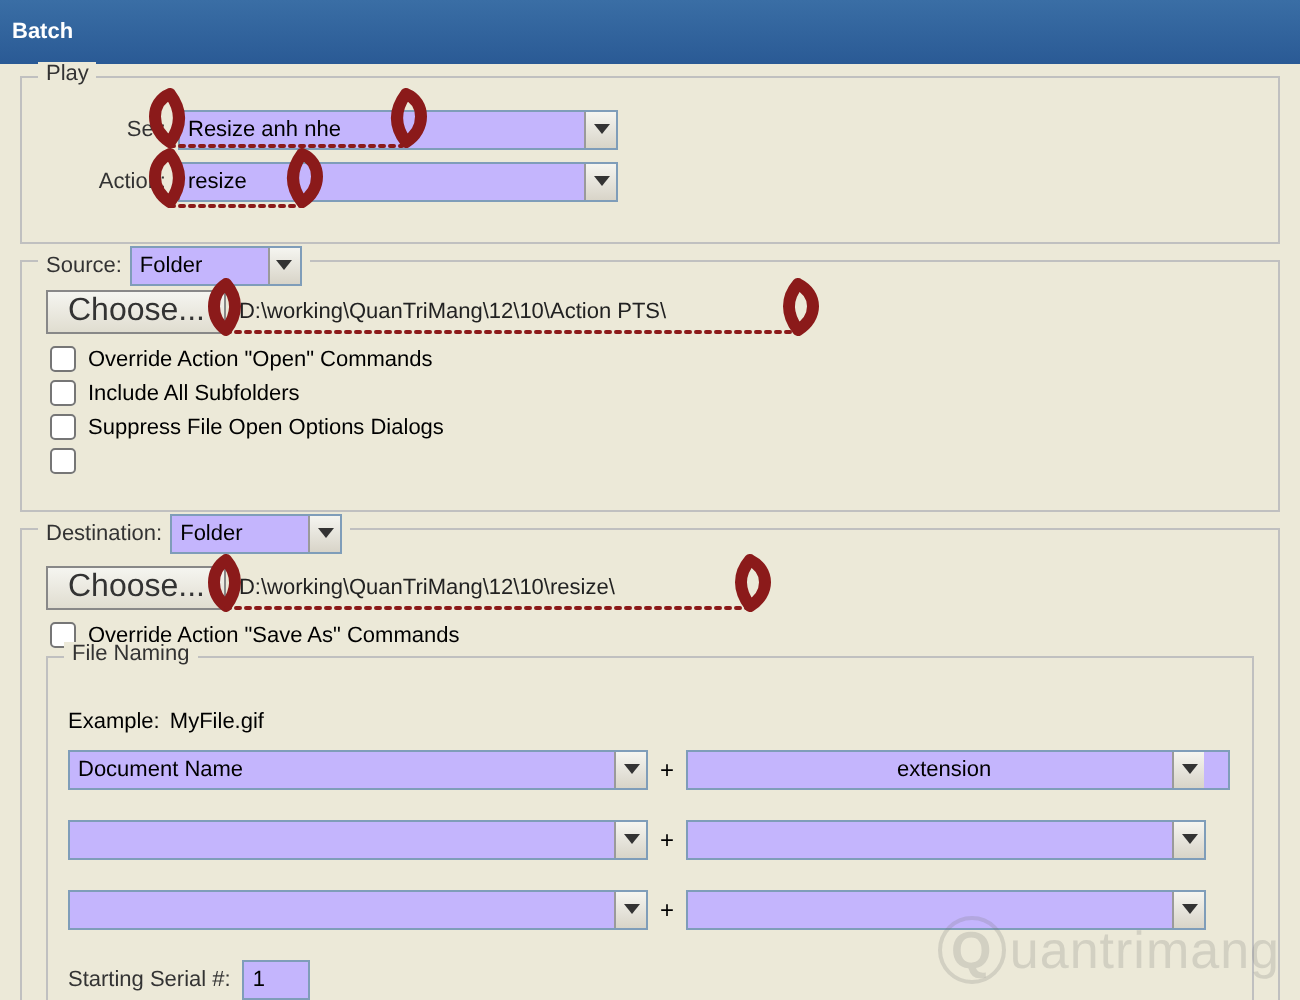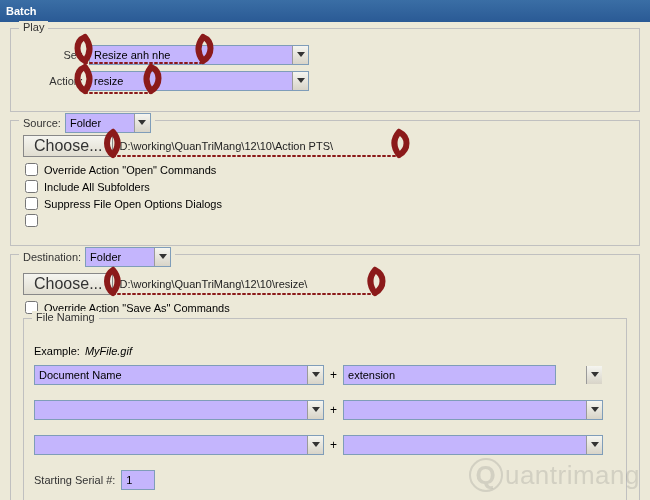--- a/index.html
+++ b/index.html
@@ -11,21 +11,21 @@
     height: 500px;
     overflow: hidden;
     position: relative;
   }
   .titlebar {
     background: linear-gradient(to bottom, #3a6ea5, #2a5a95);
     color: #fff;
     font-weight: bold;
     padding: 3px 6px;
     font-size: 11px;
-    height: 22px;
+    height: 32px;
     display: flex;
     align-items: center;
   }
   .content {
     padding: 6px 10px 10px 10px;
   }
   .fieldset {
     border: 1px solid #c0c0c0;
     padding: 10px 12px 14px 12px;
     margin-bottom: 8px;
@@ -240,35 +240,35 @@
     <div class="checkbox-row">
         <input type="checkbox" style="">
         <span>Override Action "Save As" Commands</span>
       </div>
 
     <div class="sub-fieldset">
       <div class="legend">File Naming</div>
 
       <div style="margin:4px 0 8px 0;">
         <span>Example:</span>
-        <span style="margin-left:2px;font-style:italic;">MyFile.gif</span>
+        <span style="margin-left:2px;">MyFile.gif</span>
       </div>
 
       <div class="naming-row">
         <div class="select-wrap" style="width:290px;">
           <select style="width:290px;"><option>Document Name</option></select>
           <div class="arrow">
               <svg viewBox="0 0 8 6">
                 <path d="M0 0 L4 5 L8 0" fill="#333"></path>
               </svg>
             </div>
         </div>
         <span class="plus">+</span>
         <div class="select-wrap" style="width:260px;">
-          <select style="width:213px;"><option>extension</option></select>
+          <select style="width:272px;text-align:center;"><option>extension</option></select>
           <div class="arrow">
               <svg viewBox="0 0 8 6">
                 <path d="M0 0 L4 5 L8 0" fill="#333"></path>
               </svg>
             </div>
         </div>
       </div>
 
       <div class="naming-row">
         <div class="select-wrap" style="width:290px;">

